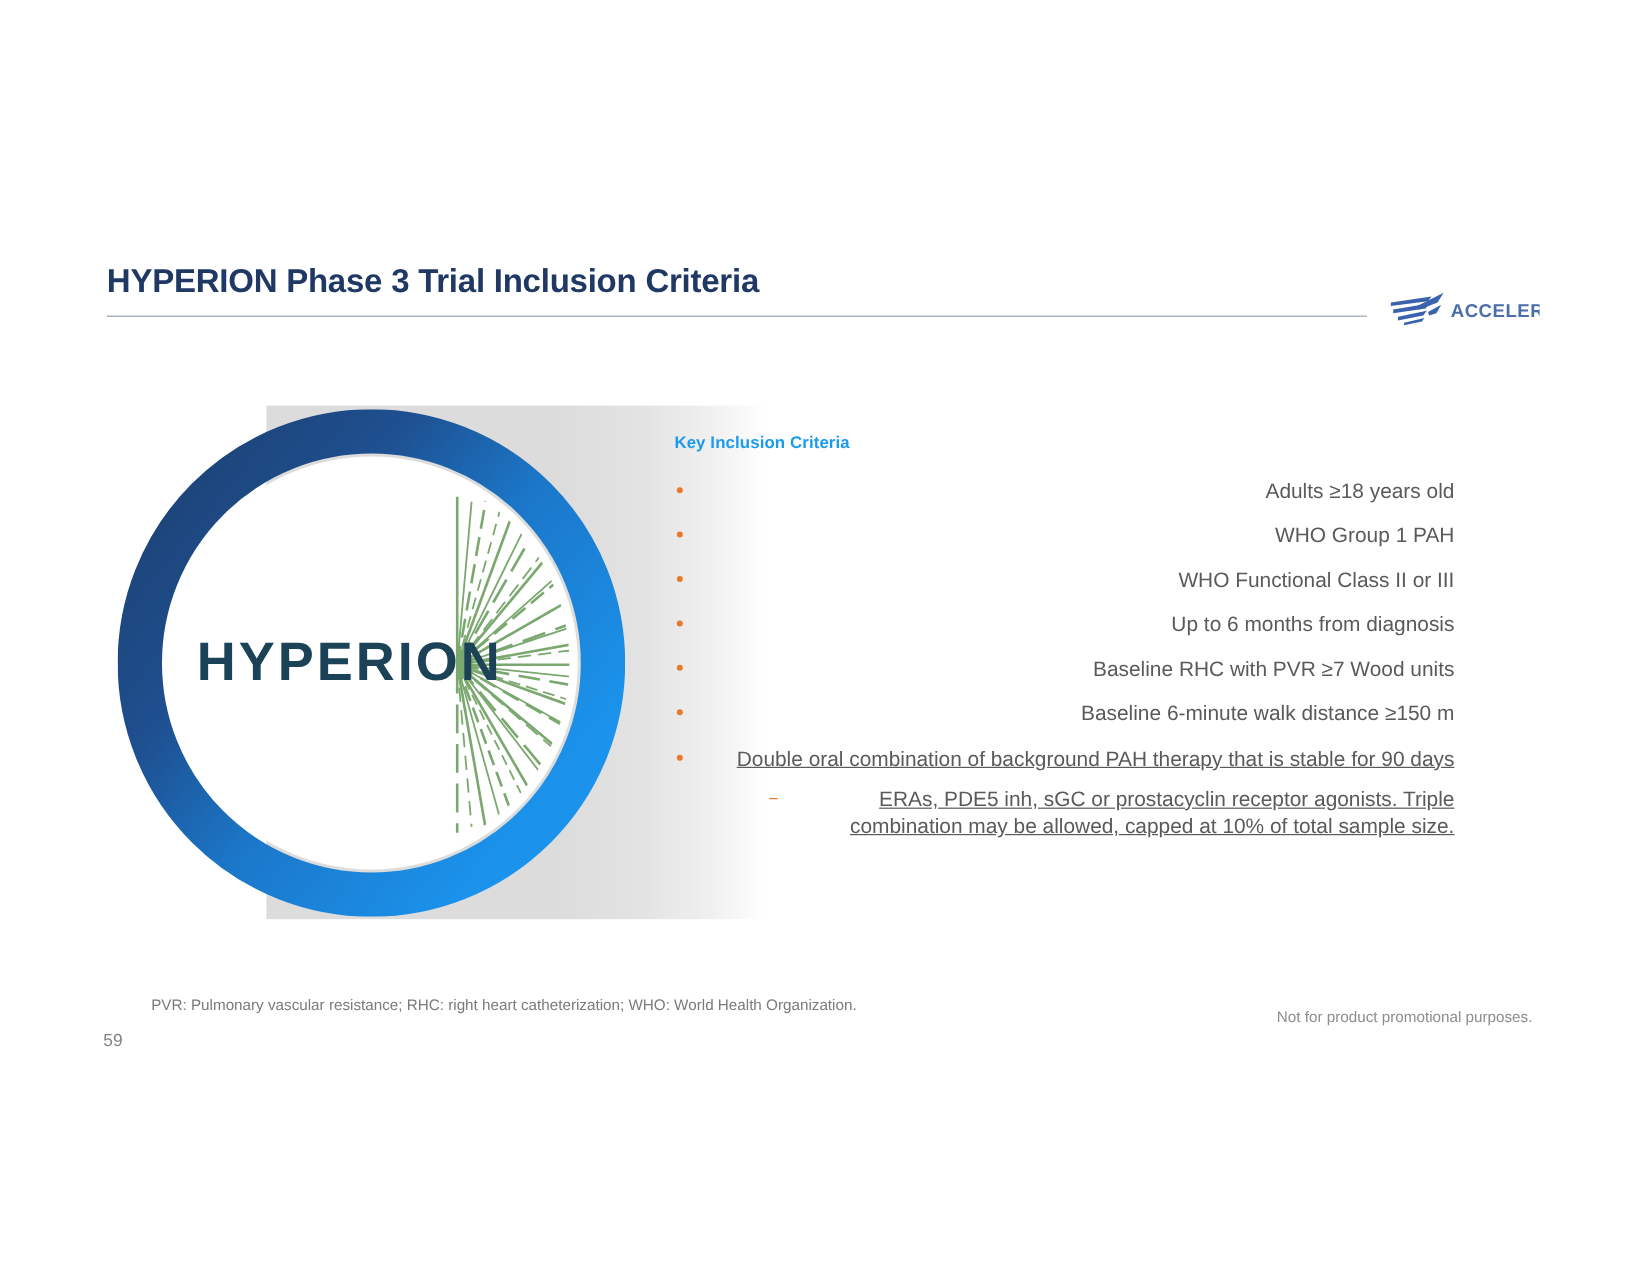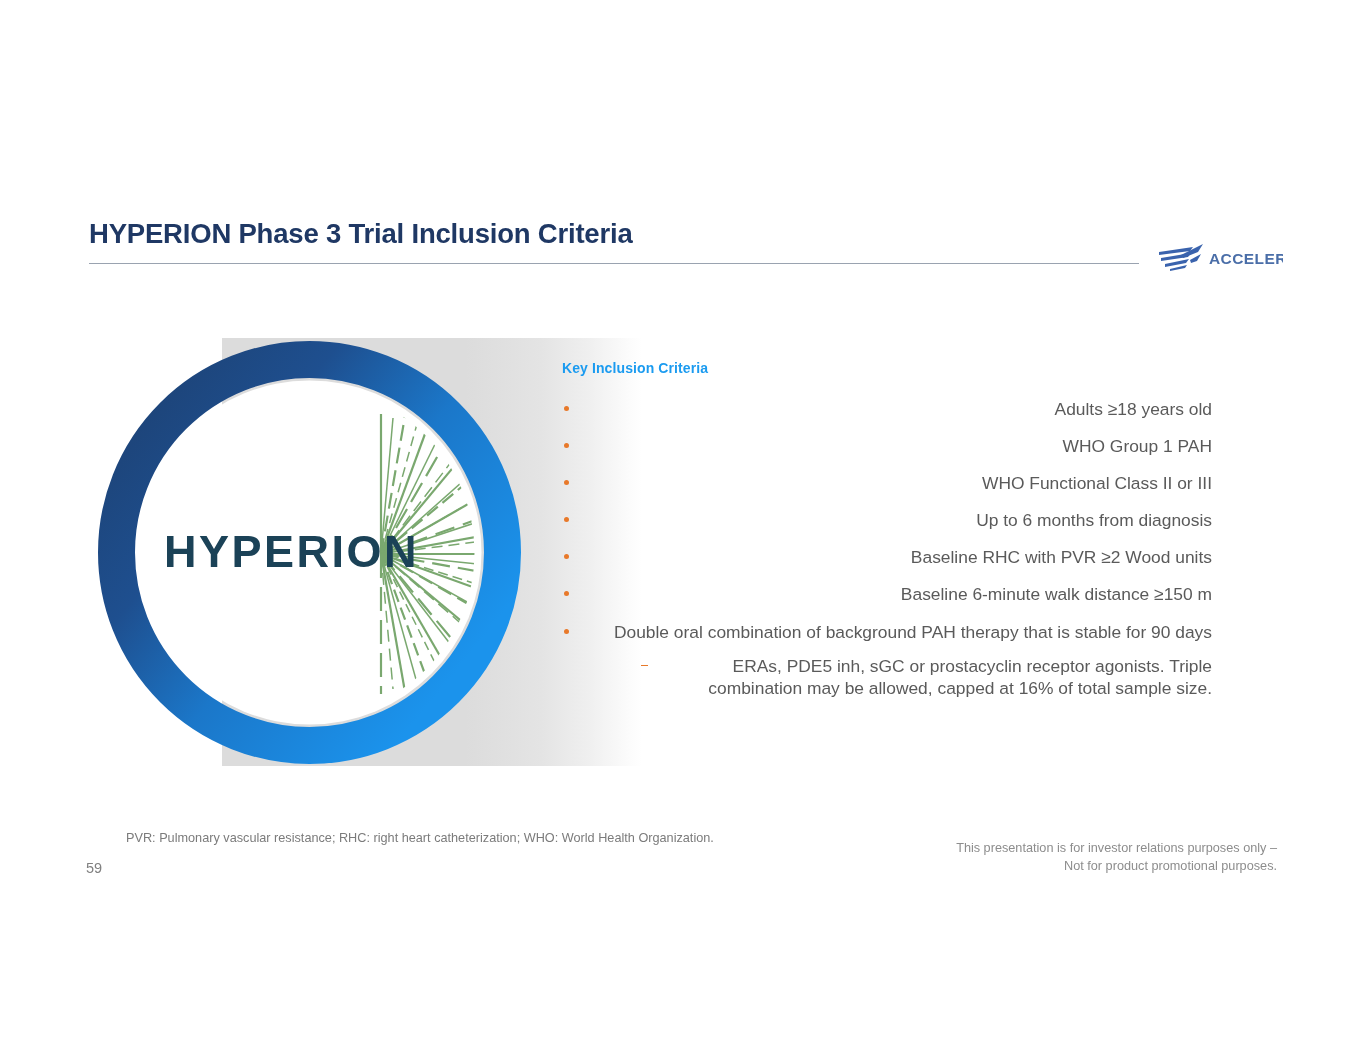--- a/index.html
+++ b/index.html
@@ -90,21 +90,21 @@
   ul.bullets { list-style: none; text-align: right; }
 
   ul.bullets > li {
     position: relative;
     padding-left: 30px;
     font-size: 17.4px;
     line-height: 1.27;
     color: #5a5a5a;
     margin-bottom: 15px;
   }
-  ul.bullets > li:last-child { margin-bottom: 0; }
+  ul.bullets > li:last-child { margin-bottom: 0; text-decoration: underline; }
 
   ul.bullets > li > .dot {
     position: absolute;
     left: 2px;
     top: 8px;
     width: 5px;
     height: 5px;
     border-radius: 50%;
     background: #e8792a;
   }
@@ -265,39 +265,38 @@
       <li>
         <span class="dot"></span>
         <span>WHO Functional Class II or III</span>
       </li>
       <li>
         <span class="dot"></span>
         <span>Up to 6 months from diagnosis</span>
       </li>
       <li>
         <span class="dot"></span>
-        <span>Baseline RHC with PVR ≥2 Wood units</span>
+        <span>Baseline RHC with PVR ≥7 Wood units</span>
       </li>
       <li>
         <span class="dot"></span>
         <span>Baseline 6-minute walk distance ≥150 m</span>
       </li>
       <li>
         <span class="dot"></span>
         <span>Double oral combination of background PAH therapy that is stable for 90 days</span>
         <ul class="subbullets">
           <li>
             <span class="dash"></span>
-            <span>ERAs, PDE5 inh, sGC or prostacyclin receptor agonists. Triple combination may be allowed, capped at 16% of total sample size.</span>
+            <span>ERAs, PDE5 inh, sGC or prostacyclin receptor agonists. Triple combination may be allowed, capped at 10% of total sample size.</span>
           </li>
         </ul>
       </li>
     </ul>
   </div>
 
   <div class="page-number">59</div>
   <div class="footnote">PVR: Pulmonary vascular resistance; RHC: right heart catheterization; WHO: World Health Organization.</div>
   <div class="disclaimer">
-    <div>This presentation is for investor relations purposes only –</div>
     <div>Not for product promotional purposes.</div>
   </div>
 
 </div>
 
 </body></html>

